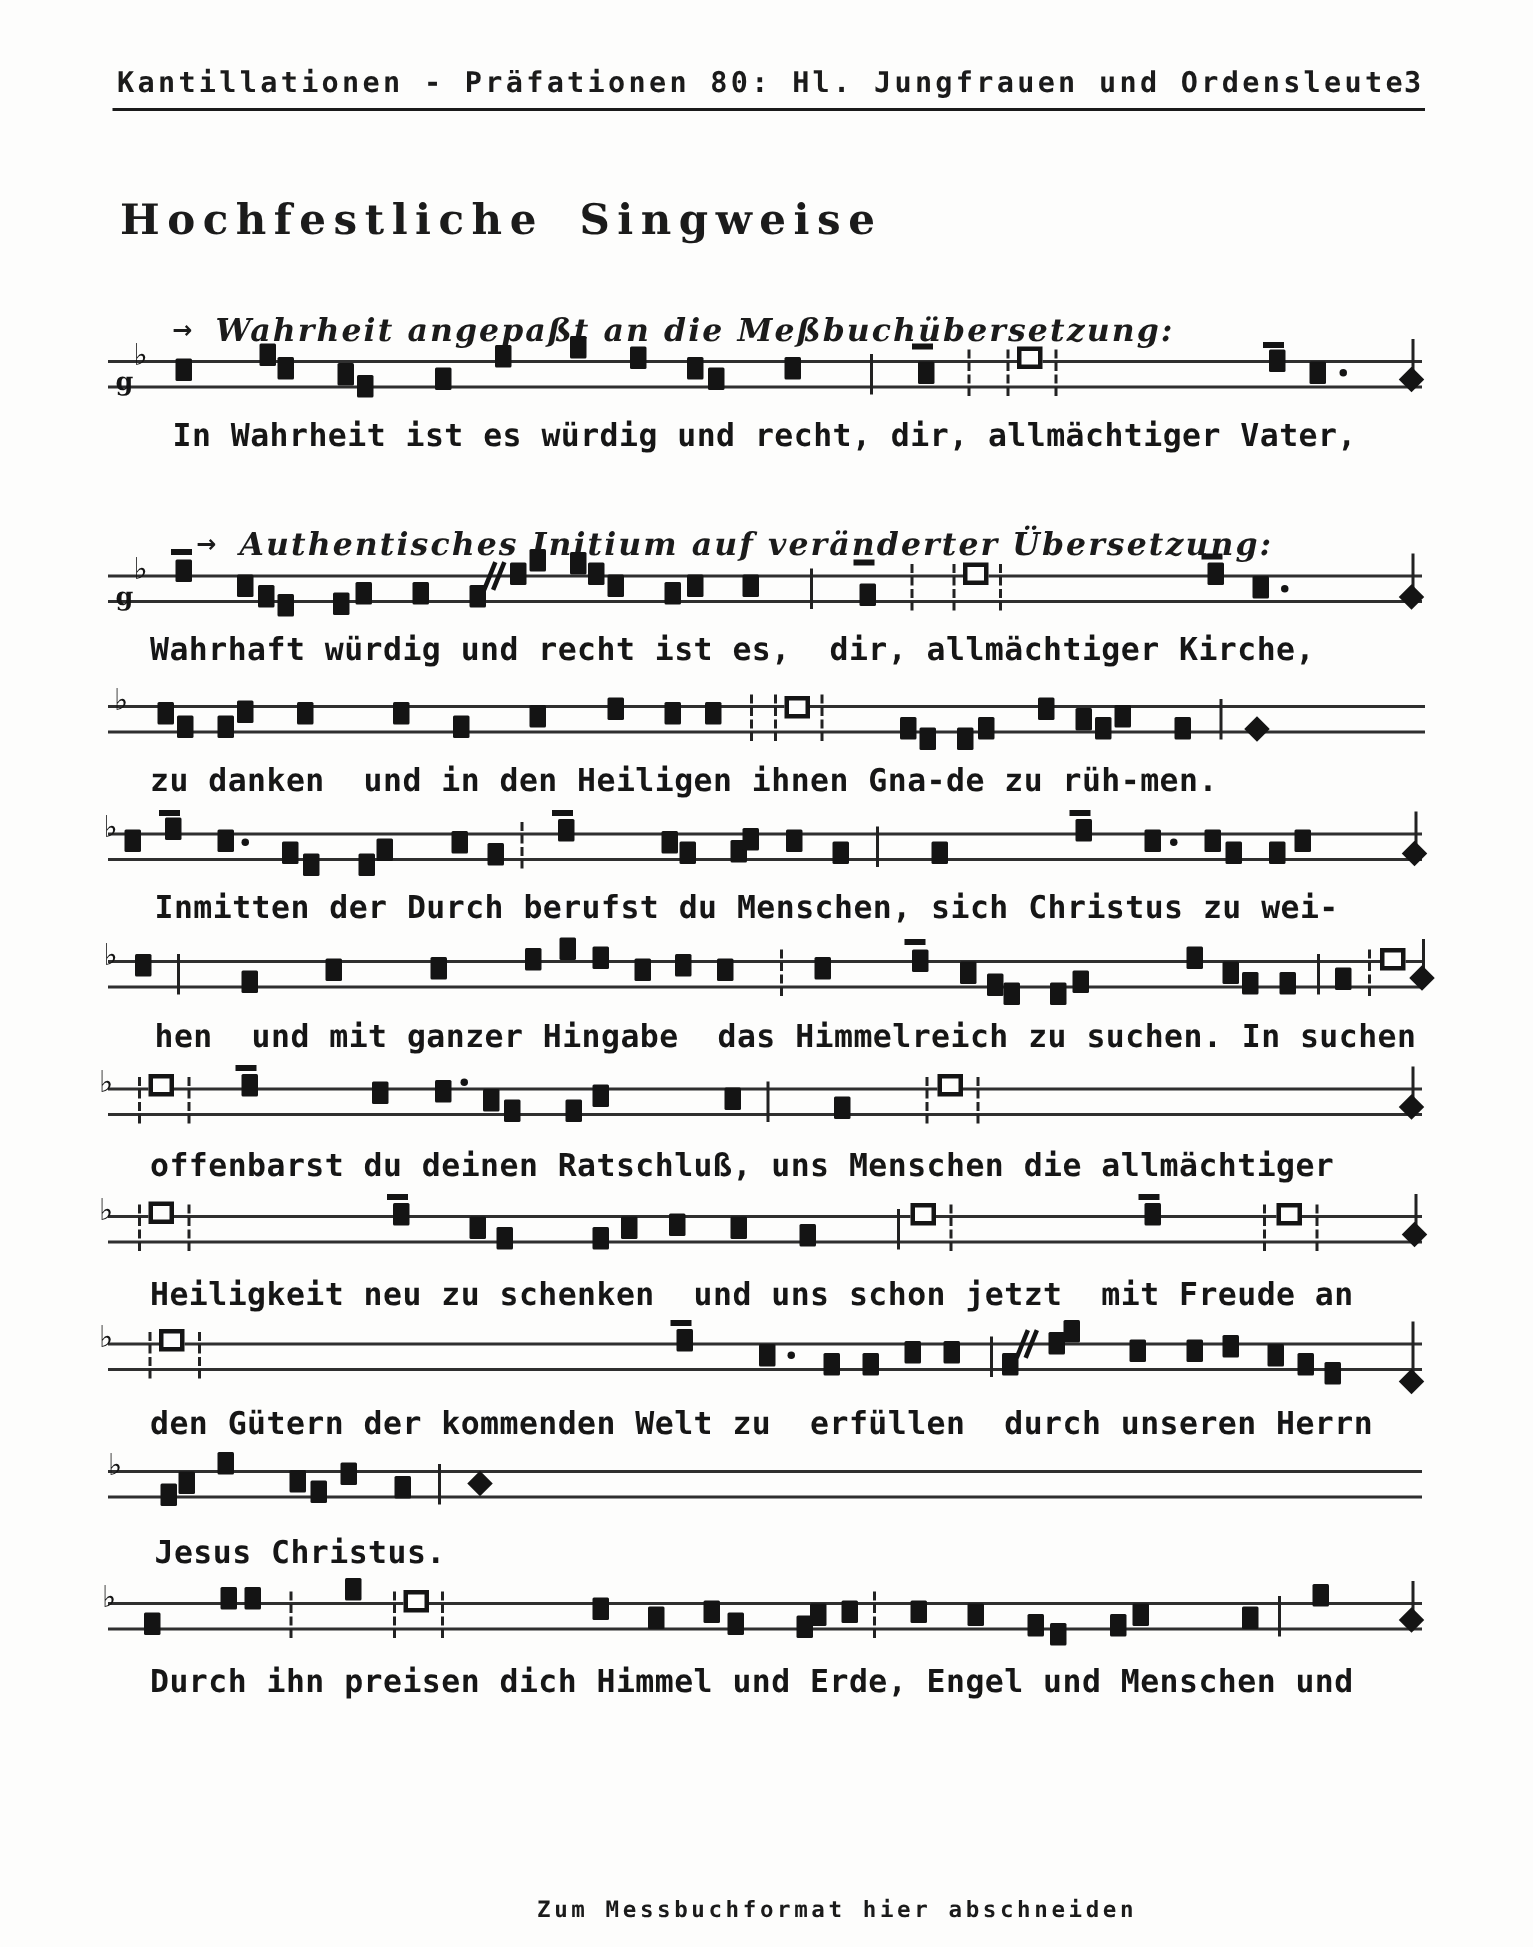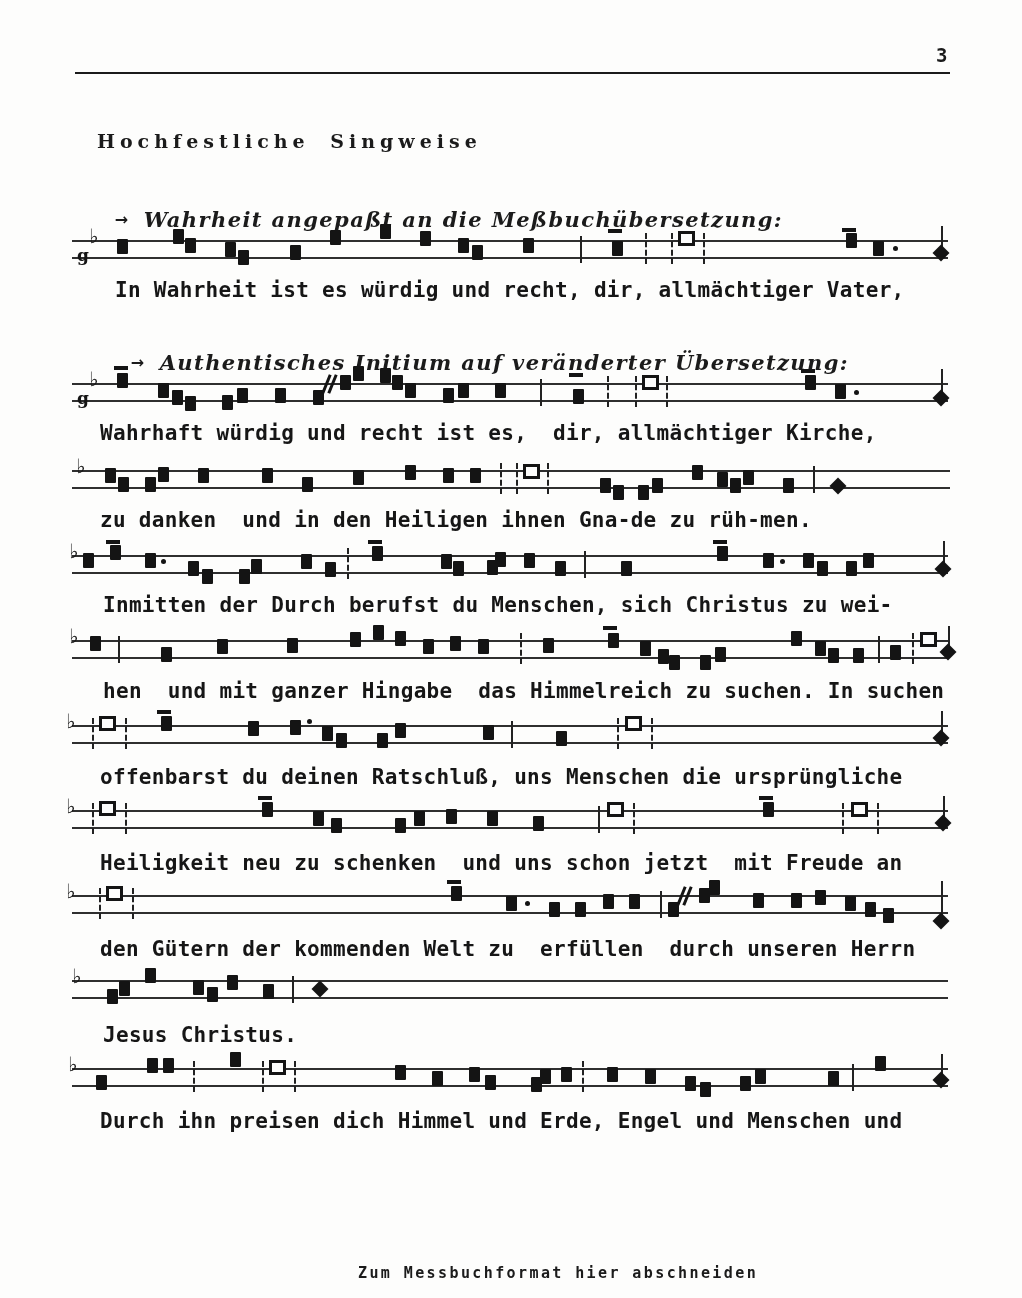--- a/index.html
+++ b/index.html
@@ -20,23 +20,23 @@
   }
   #hdr-page{
     left:936px;top:44px;
     font-size:19px;font-weight:bold;letter-spacing:2px;
   }
   #hdr-rule{
     left:75px;top:72px;width:875px;height:2px;background:#1b1b1b;
   }
   
   #heading{
-    left:97px;top:130px;
+    left:80px;top:130px;
     font-family:"DejaVu Serif", serif;
-    font-size:19px;font-weight:bold;
+    font-size:28px;font-weight:bold;
     letter-spacing:5px;word-spacing:9px;
     white-space:pre;
   }
   .section-line{
     font-family:"DejaVu Serif", serif;
     font-weight:bold;font-style:italic;
     font-size:21px;letter-spacing:1.4px;
     white-space:pre;
   }
   .section-arrow{
@@ -70,20 +70,21 @@
     left:358px;top:1264px;
     font-size:15px;font-weight:bold;letter-spacing:2.4px;
     white-space:pre;
   }
 </style>
 </head>
 <body>
 
 <div id="page">
 
+  <div class="abs" id="hdr-title">Kantillationen - Präfationen 80: Hl. Jungfrauen und Ordensleute</div>
   <div class="abs" id="hdr-page">3</div>
   <div class="abs" id="hdr-rule"></div>
 
   <div class="abs" id="heading">Hochfestliche Singweise</div>
 
   <div class="abs section-line" id="section-1">
     <span class="section-arrow">→</span><span>Wahrheit angepaßt an die Meßbuchübersetzung:</span>
   </div>
 
   <div class="abs section-line" id="section-2">
@@ -375,21 +376,21 @@
       <div class="abs note" style="left: 875px; top: 1056px;"></div>
       <div class="abs barline" style="left: 941px; top: 1054px; height: 26px;"></div>
       <div class="abs diamond" style="left: 935px; top: 1074px;"></div>
     </div>
   <div id="lyrics-layer">
       <div class="abs lyric" style="left: 115px; top: 278px;">In Wahrheit ist es würdig und recht, dir, allmächtiger Vater,</div>
       <div class="abs lyric" style="left: 100px; top: 421px;">Wahrhaft würdig und recht ist es,  dir, allmächtiger Kirche,</div>
       <div class="abs lyric" style="left: 100px; top: 508px;">zu danken  und in den Heiligen ihnen Gna-de zu rüh-men.</div>
       <div class="abs lyric" style="left: 103px; top: 593px;">Inmitten der Durch berufst du Menschen, sich Christus zu wei-</div>
       <div class="abs lyric" style="left: 103px; top: 679px;">hen  und mit ganzer Hingabe  das Himmelreich zu suchen. In suchen</div>
-      <div class="abs lyric" style="left: 100px; top: 765px;">offenbarst du deinen Ratschluß, uns Menschen die ursprüngliche</div>
+      <div class="abs lyric" style="left: 100px; top: 765px;">offenbarst du deinen Ratschluß, uns Menschen die allmächtiger</div>
       <div class="abs lyric" style="left: 100px; top: 851px;">Heiligkeit neu zu schenken  und uns schon jetzt  mit Freude an</div>
       <div class="abs lyric" style="left: 100px; top: 937px;">den Gütern der kommenden Welt zu  erfüllen  durch unseren Herrn</div>
       <div class="abs lyric" style="left: 103px; top: 1023px;">Jesus Christus.</div>
       <div class="abs lyric" style="left: 100px; top: 1109px;">Durch ihn preisen dich Himmel und Erde, Engel und Menschen und</div>
     </div>
 
   <div class="abs" id="footer-note">Zum Messbuchformat hier abschneiden</div>
 </div>
 
 </body></html>

